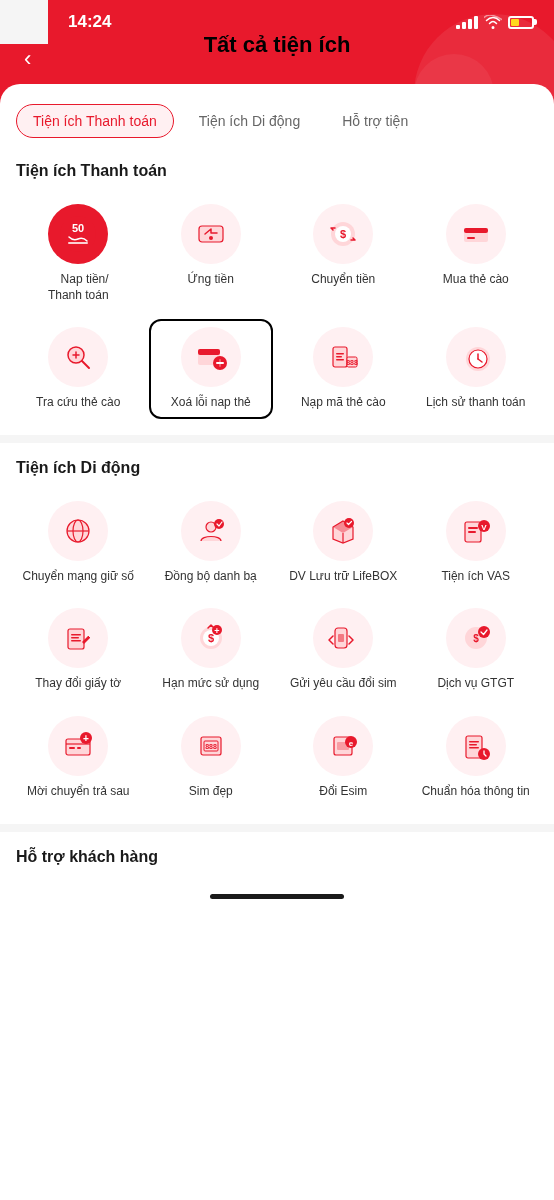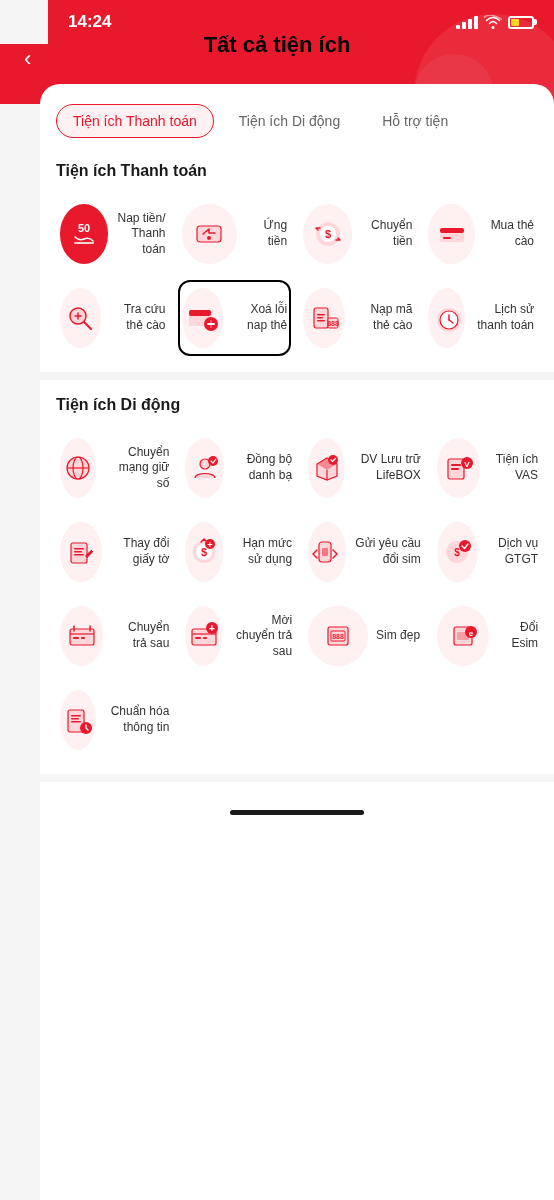--- a/index.html
+++ b/index.html
@@ -117,21 +117,20 @@
 
     
     .main-content {
       background: white;
       border-radius: 20px 20px 0 0;
       margin-top: -20px;
       position: relative;
       z-index: 1;
       padding: 20px 16px;
       min-height: 1116px;
-      margin-left: 40px;
     }
 
     
     .tabs {
       display: flex;
       gap: 8px;
       margin-bottom: 24px;
     }
     .tab {
       padding: 8px 16px;
@@ -163,21 +162,21 @@
     
     .icon-grid {
       display: grid;
       grid-template-columns: repeat(4, 1fr);
       gap: 8px;
       margin-bottom: 8px;
     }
 
     .icon-item {
       display: flex;
-      flex-direction: row;
+      flex-direction: column;
       align-items: center;
       gap: 8px;
       cursor: pointer;
       padding: 8px 4px;
     }
     .icon-item.highlighted {
       border: 2px solid #000000;
       border-radius: 12px;
       padding: 6px 2px;
     }
@@ -471,33 +470,20 @@
         <svg width="36" height="36" viewBox="0 0 36 36" fill="none">
           <circle cx="18" cy="18" r="11" fill="#ffd6d9"></circle>
           <text x="18" y="22" text-anchor="middle" fill="#e8192c" font-size="10" font-weight="700">$</text>
           <circle cx="26" cy="12" r="6" fill="#e8192c"></circle>
           <path d="M23 12 L25.5 14.5 L29 10" stroke="white" stroke-width="1.3" stroke-linecap="round" stroke-linejoin="round" fill="none"></path>
         </svg>
       </div>
       <span class="icon-label">Dịch vụ GTGT</span>
     </div>
 
-    <div class="icon-item">
-      <div class="icon-circle">
-        <svg width="36" height="36" viewBox="0 0 36 36" fill="none">
-          <rect x="6" y="11" width="24" height="16" rx="2" fill="#ffd6d9" stroke="#e8192c" stroke-width="1.2"></rect>
-          <line x1="6" y1="16" x2="30" y2="16" stroke="#e8192c" stroke-width="1.2"></line>
-          <rect x="9" y="19" width="6" height="2" rx="1" fill="#e8192c"></rect>
-          <rect x="17" y="19" width="4" height="2" rx="1" fill="#e8192c"></rect>
-          <path d="M10 8 L10 13" stroke="#e8192c" stroke-width="1.5" stroke-linecap="round"></path>
-          <path d="M26 8 L26 13" stroke="#e8192c" stroke-width="1.5" stroke-linecap="round"></path>
-        </svg>
-      </div>
-      <span class="icon-label">Chuyển trả sau</span>
-    </div>
 
     <div class="icon-item">
       <div class="icon-circle">
         <svg width="36" height="36" viewBox="0 0 36 36" fill="none">
           <rect x="6" y="11" width="24" height="16" rx="2" fill="#ffd6d9" stroke="#e8192c" stroke-width="1.2"></rect>
           <line x1="6" y1="16" x2="30" y2="16" stroke="#e8192c" stroke-width="1.2"></line>
           <rect x="9" y="19" width="6" height="2" rx="1" fill="#e8192c"></rect>
           <rect x="17" y="19" width="4" height="2" rx="1" fill="#e8192c"></rect>
           <circle cx="26" cy="10" r="6" fill="#e8192c"></circle>
           <text x="26" y="14" text-anchor="middle" fill="white" font-size="10" font-weight="700">+</text>
@@ -541,18 +527,19 @@
           <path d="M26 23 L26 26 L28 28" stroke="white" stroke-width="1.3" stroke-linecap="round" stroke-linejoin="round" fill="none"></path>
         </svg>
       </div>
       <span class="icon-label">Chuẩn hóa thông tin</span>
     </div>
 
   </div>
 
   <div class="section-divider"></div>
 
+  <div class="section-title">Hỗ trợ khách hàng</div>
 
   <div class="bottom-indicator">
     <div class="bottom-bar"></div>
   </div>
 
 </div>
 
 </body></html>

